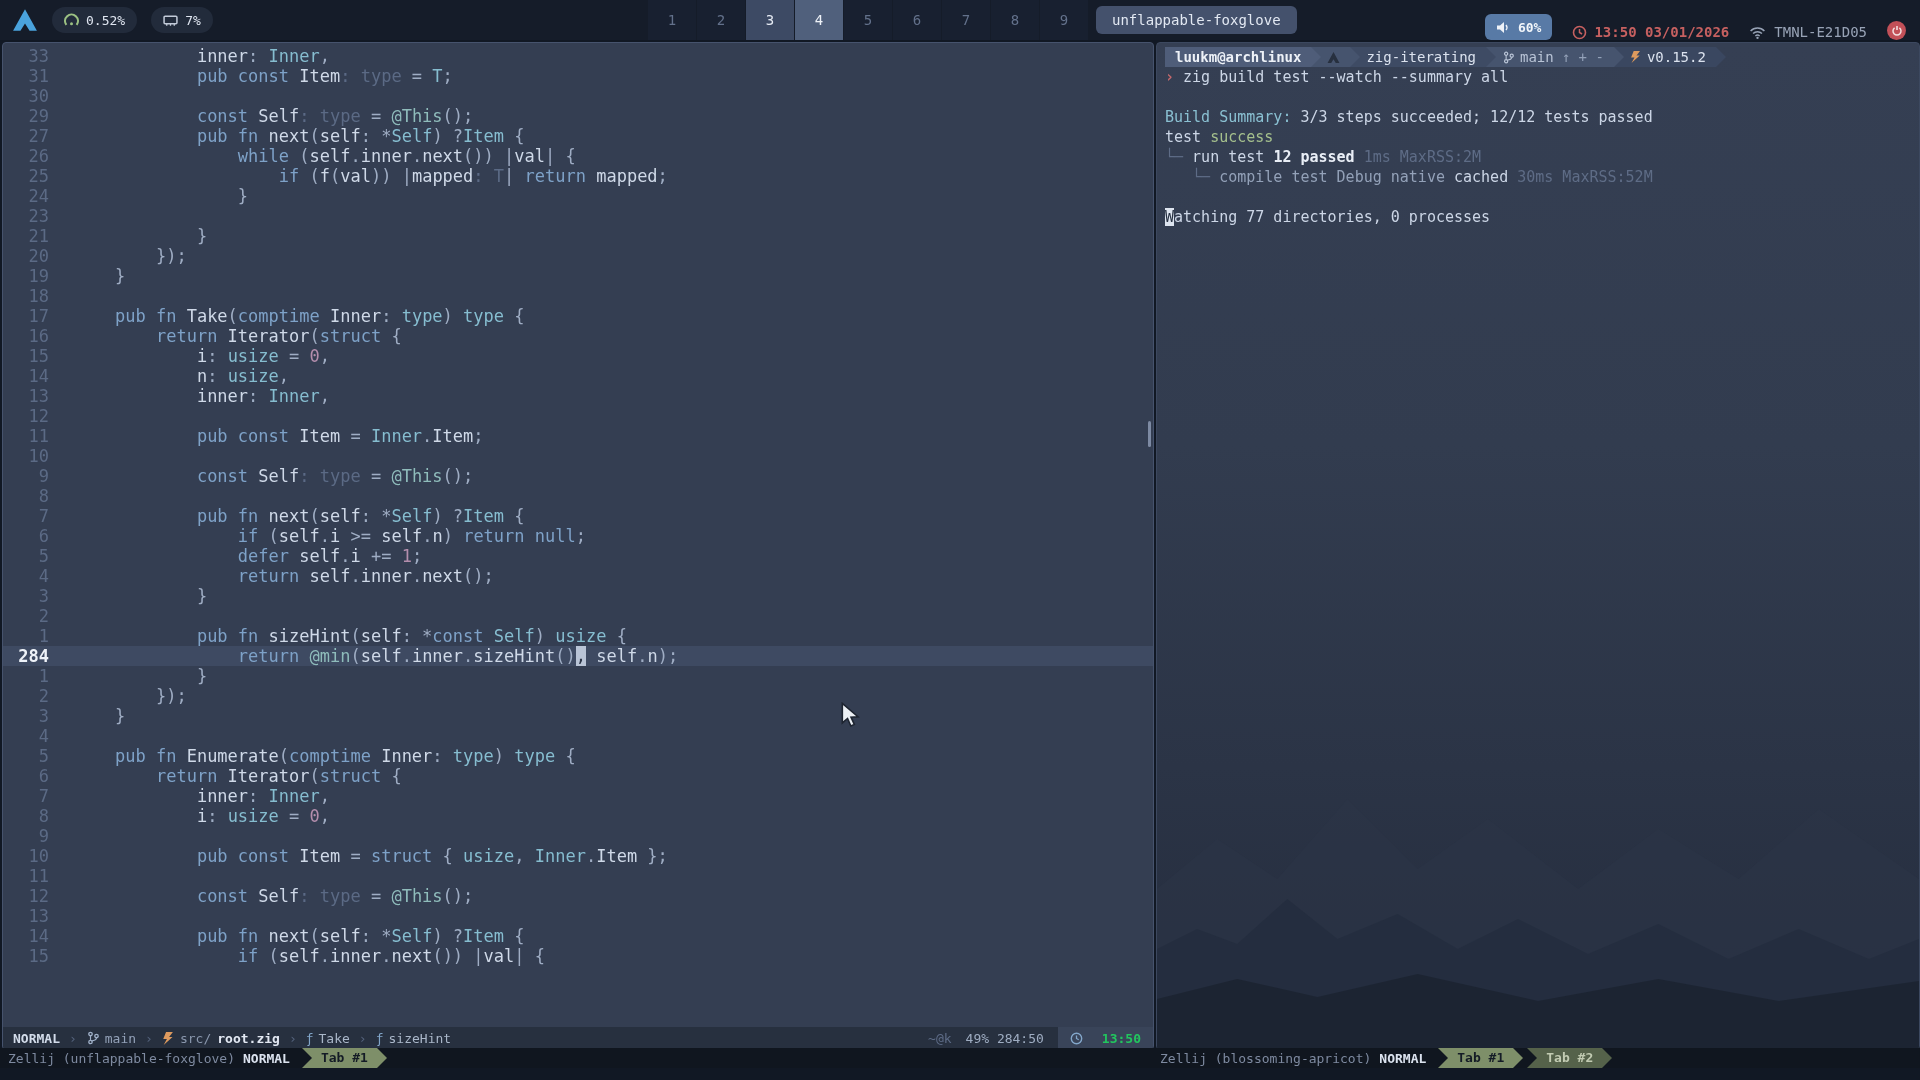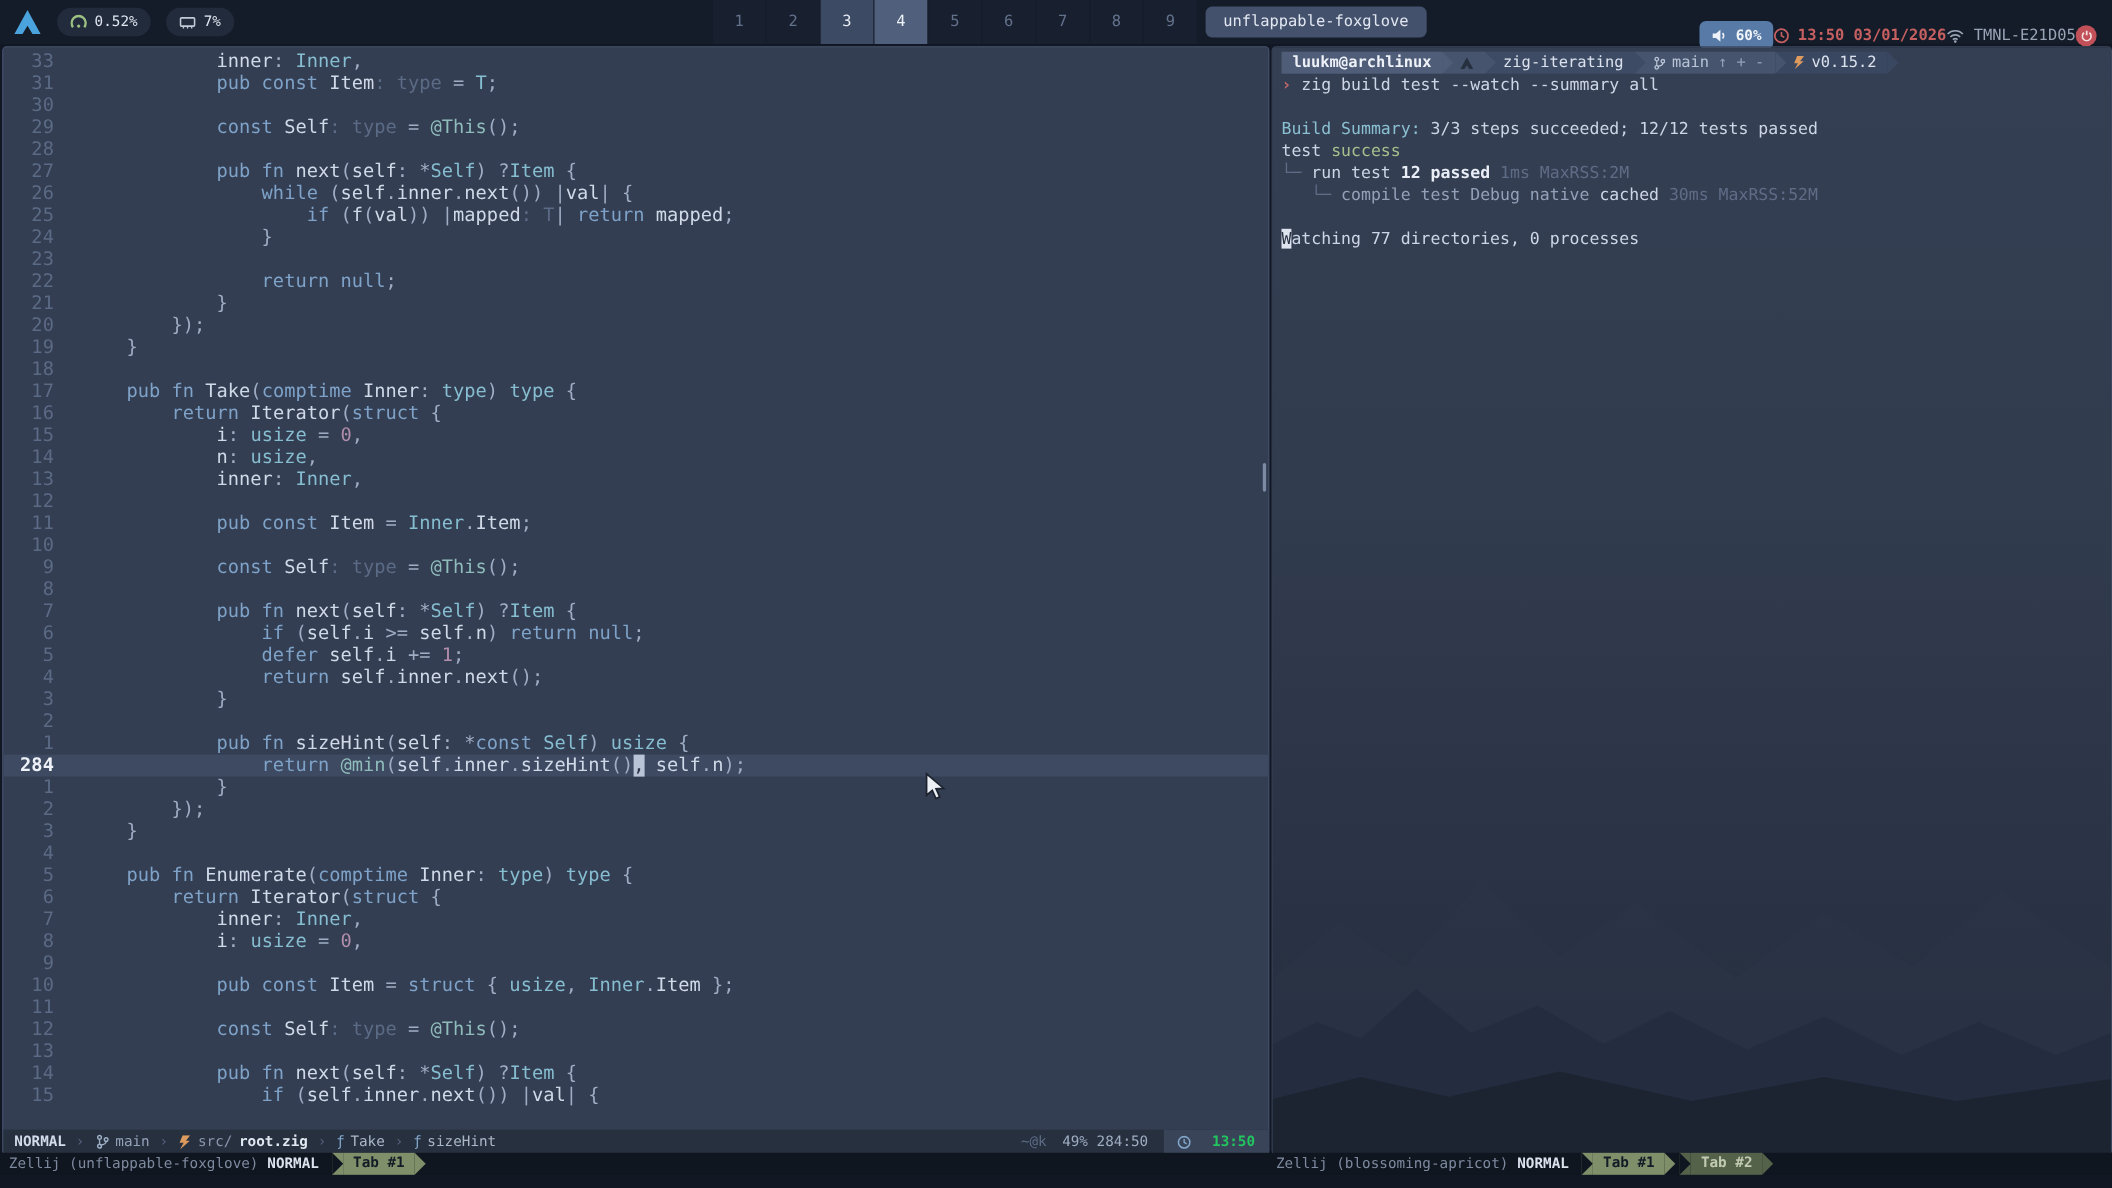--- a/index.html
+++ b/index.html
@@ -11,21 +11,21 @@
   .tb-left{position:absolute;left:12px;top:0;height:40px;display:flex;align-items:center;gap:14px;}
   .pill{display:flex;align-items:center;gap:7px;background:#222b3b;border-radius:13px;height:26px;
         padding:0 12px;color:#dfe5f0;font-size:13px;}
   .tb-ws{position:absolute;left:648px;top:0;height:40px;display:flex;}
   .ws{width:48px;height:40px;display:flex;align-items:center;justify-content:center;
       font-size:14px;color:#63718b;background:#182030;margin-right:1px;}
   .ws.visible{background:#3d4a64;color:#e6ebf4;}
   .ws.focused{background:#50607c;color:#eef2f8;}
   .tb-session{position:absolute;left:1096px;top:6px;height:28px;display:flex;align-items:center;
       padding:0 16px;background:#44516c;color:#e2e8f2;border-radius:6px;font-size:14px;}
-  .tb-right{position:absolute;right:14px;top:12px;height:40px;display:flex;align-items:center;}
+  .tb-right{position:absolute;right:14px;top:0;height:40px;display:flex;align-items:flex-end;gap:20px;}
   .vol{display:flex;gap:7px;align-items:center;background:#587aa6;height:26px;padding:0 11px;
        border-radius:6px;color:#f2f6fa;font-size:13px;font-weight:bold;}
   .clk{display:flex;gap:7px;align-items:center;color:#c66060;font-size:14px;font-weight:bold;}
   .net{display:flex;gap:8px;align-items:center;color:#98a3b6;font-size:14px;}
   .power{width:19px;height:19px;border-radius:50%;background:#c25058;display:flex;
          align-items:center;justify-content:center;}
 
   
   .left-pane{position:absolute;left:2px;top:42px;width:1150px;height:1006px;background:#343e52;
      border:1px solid #46536d;border-radius:4px;overflow:hidden;display:flex;flex-direction:column;}
@@ -186,27 +186,25 @@
     </div>
   </header>
 
   <main class="left-pane">
     <div class="editor">
       <div id="editor-lines">
           <div class="eline"><span class="ln">33</span><span class="lcode"><span class="t-d">        </span><span class="t-d">inner</span><span class="t-p">: </span><span class="t-t">Inner</span><span class="t-p">,</span></span></div>
           <div class="eline"><span class="ln">31</span><span class="lcode"><span class="t-d">        </span><span class="t-k">pub const </span><span class="t-d">Item</span><span class="t-i">: type</span><span class="t-p"> = </span><span class="t-t">T</span><span class="t-p">;</span></span></div>
           <div class="eline"><span class="ln">30</span><span class="lcode"><span class="t-d"></span></span></div>
           <div class="eline"><span class="ln">29</span><span class="lcode"><span class="t-d">        </span><span class="t-k">const </span><span class="t-d">Self</span><span class="t-i">: type</span><span class="t-p"> = </span><span class="t-b">@This</span><span class="t-p">();</span></span></div>
-          <div class="eline"><span class="ln">28</span><span class="lcode"><span class="t-d"></span></span></div>
           <div class="eline"><span class="ln">27</span><span class="lcode"><span class="t-d">        </span><span class="t-k">pub fn </span><span class="t-d">next</span><span class="t-p">(</span><span class="t-d">self</span><span class="t-p">: *</span><span class="t-t">Self</span><span class="t-p">) ?</span><span class="t-t">Item</span><span class="t-p"> {</span></span></div>
           <div class="eline"><span class="ln">26</span><span class="lcode"><span class="t-d">            </span><span class="t-k">while </span><span class="t-p">(</span><span class="t-d">self</span><span class="t-p">.</span><span class="t-d">inner</span><span class="t-p">.</span><span class="t-d">next</span><span class="t-p">()) |</span><span class="t-d">val</span><span class="t-p">| {</span></span></div>
           <div class="eline"><span class="ln">25</span><span class="lcode"><span class="t-d">                </span><span class="t-k">if </span><span class="t-p">(</span><span class="t-d">f</span><span class="t-p">(</span><span class="t-d">val</span><span class="t-p">)) |</span><span class="t-d">mapped</span><span class="t-i">: T</span><span class="t-p">| </span><span class="t-k">return </span><span class="t-d">mapped</span><span class="t-p">;</span></span></div>
           <div class="eline"><span class="ln">24</span><span class="lcode"><span class="t-d">            </span><span class="t-p">}</span></span></div>
           <div class="eline"><span class="ln">23</span><span class="lcode"><span class="t-d"></span></span></div>
-          <div class="eline"><span class="ln">22</span><span class="lcode"><span class="t-d">            </span><span class="t-k">return null</span><span class="t-p">;</span></span></div>
           <div class="eline"><span class="ln">21</span><span class="lcode"><span class="t-d">        </span><span class="t-p">}</span></span></div>
           <div class="eline"><span class="ln">20</span><span class="lcode"><span class="t-d">    </span><span class="t-p">});</span></span></div>
           <div class="eline"><span class="ln">19</span><span class="lcode"><span class="t-d"></span><span class="t-p">}</span></span></div>
           <div class="eline"><span class="ln">18</span><span class="lcode"><span class="t-d"></span></span></div>
           <div class="eline"><span class="ln">17</span><span class="lcode"><span class="t-d"></span><span class="t-k">pub fn </span><span class="t-d">Take</span><span class="t-p">(</span><span class="t-k">comptime </span><span class="t-d">Inner</span><span class="t-p">: </span><span class="t-t">type</span><span class="t-p">) </span><span class="t-t">type</span><span class="t-p"> {</span></span></div>
           <div class="eline"><span class="ln">16</span><span class="lcode"><span class="t-d">    </span><span class="t-k">return </span><span class="t-d">Iterator</span><span class="t-p">(</span><span class="t-k">struct </span><span class="t-p">{</span></span></div>
           <div class="eline"><span class="ln">15</span><span class="lcode"><span class="t-d">        </span><span class="t-d">i</span><span class="t-p">: </span><span class="t-t">usize</span><span class="t-p"> = </span><span class="t-n">0</span><span class="t-p">,</span></span></div>
           <div class="eline"><span class="ln">14</span><span class="lcode"><span class="t-d">        </span><span class="t-d">n</span><span class="t-p">: </span><span class="t-t">usize</span><span class="t-p">,</span></span></div>
           <div class="eline"><span class="ln">13</span><span class="lcode"><span class="t-d">        </span><span class="t-d">inner</span><span class="t-p">: </span><span class="t-t">Inner</span><span class="t-p">,</span></span></div>
           <div class="eline"><span class="ln">12</span><span class="lcode"><span class="t-d"></span></span></div>

